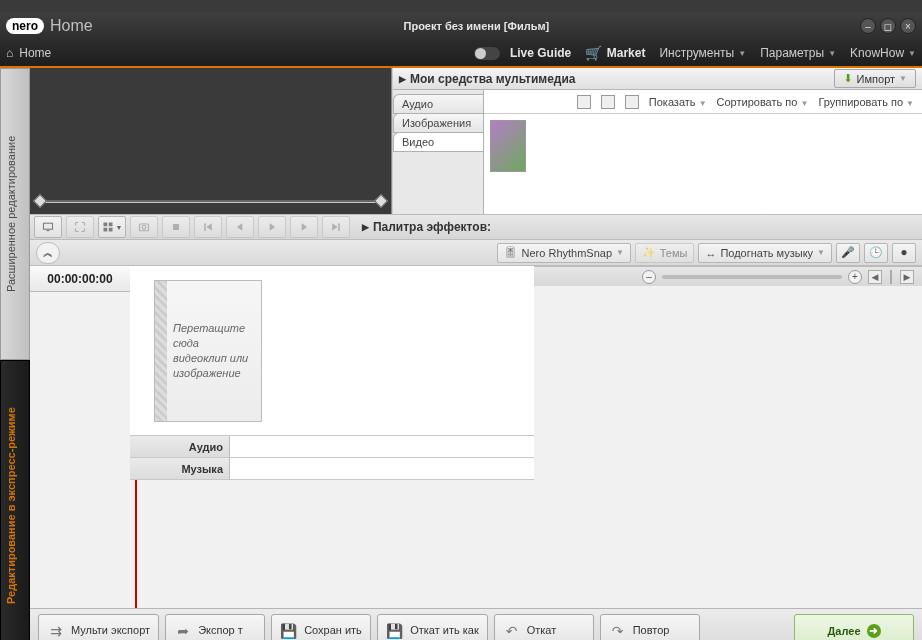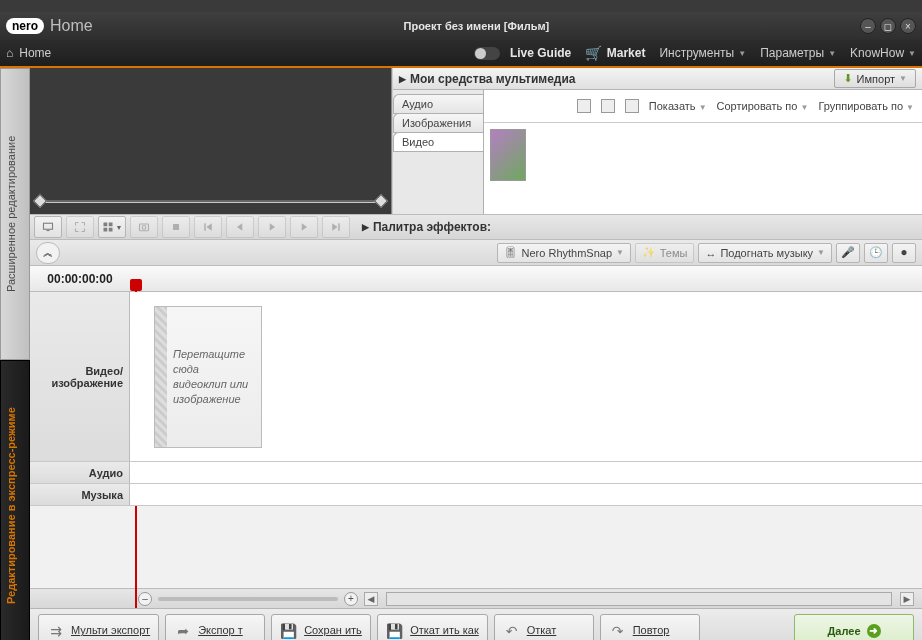--- a/index.html
+++ b/index.html
@@ -40,21 +40,21 @@
 .preview { width: 362px; background: #3a3a3a; border-right: 1px solid #888; position: relative; }
 .media { flex: 1; background: #e8e8e8; display: flex; flex-direction: column; border-left: 1px solid #ccc; }
 .media-hdr { height: 22px; background: linear-gradient(#f4f4f4,#e0e0e0); border-bottom: 1px solid #b5b5b5; display: flex; align-items: center; padding: 0 6px; font-size: 12px; font-weight: 700; color: #333; }
 .media-hdr .caret { margin-right: 4px; font-size: 9px; }
 .import-btn { margin-left: auto; background: linear-gradient(#f2f2f2,#dedede); border: 1px solid #a8a8a8; padding: 2px 8px; font-size: 11px; border-radius: 2px; cursor: pointer; display:flex; align-items:center; gap:4px; font-weight:400;}
 .media-body { flex: 1; display: flex; }
 .media-tabs { width: 90px; padding-top:4px;}
 .mtab { background: linear-gradient(#f6f6f6,#e5e5e5); border: 1px solid #b0b0b0; border-right:none; border-radius: 6px 0 0 0; padding: 3px 8px; font-size: 11px; color: #444; margin-bottom:-1px; cursor:pointer;}
 .mtab.active { background:#fff; font-weight:400;}
 .media-content { flex: 1; background: #fff; border-left:1px solid #b0b0b0; display:flex; flex-direction:column;}
-.media-tools { height: 24px; border-bottom: 1px solid #ccc; display: flex; align-items: center; justify-content: flex-end; gap: 10px; padding: 16px 8px; font-size: 11px; color: #444;}
+.media-tools { height: 24px; border-bottom: 1px solid #ccc; display: flex; align-items: center; justify-content: flex-end; gap: 10px; padding: 7px 8px; font-size: 11px; color: #444;}
 .view-ico { width:14px; height:14px; border:1px solid #999; background:#eee; display:inline-block;}
 .media-thumbs { flex:1; padding:6px; }
 .thumb { width: 36px; height: 52px; border: 1px solid #999; background: linear-gradient(135deg,#b37fc2,#6fa85f); display:inline-block;}
 
 
 .preview-slider { position:absolute; bottom:6px; left:10px; right:10px; height:14px; display:flex; align-items:center;}
 .preview-slider .track { flex:1; height:3px; background:#666; border-radius:2px;}
 .preview-slider .knob { width:10px; height:10px; background:#ddd; border:1px solid #555; margin:0 -5px; transform:rotate(45deg);}
 
 
@@ -64,21 +64,21 @@
 .tbtn.disabled { opacity:.5;}
 .fx-label { margin-left:12px; font-size:12px; font-weight:700; color:#333; display:flex; align-items:center; gap:4px;}
 
 
 .toolbar2 { height: 26px; background: linear-gradient(#eaeaea,#dadada); border-bottom:1px solid #bbb; display:flex; align-items:center; justify-content:flex-end; padding-right:6px; gap:4px;}
 .tool2-btn { height:20px; border:1px solid #b5b5b5; background:linear-gradient(#f4f4f4,#e4e4e4); padding:0 6px; font-size:11px; color:#444; border-radius:2px; display:flex; align-items:center; gap:4px; cursor:pointer;}
 .tool2-btn.disabled{opacity:.55;}
 .expand-chevron { width:24px; height:22px; border:1px solid #bbb; background:#f2f2f2; border-radius:11px; display:flex; align-items:center; justify-content:center; margin-left:6px; margin-right:auto; font-size:10px; cursor:pointer;}
 
 
-.timeline { flex:1; display:flex; flex-direction:column; background:#f1f1f1; overflow:hidden;}
+.timeline { flex:1; display:flex; flex-direction:row; background:#f1f1f1; overflow:hidden;}
 .ruler { height:26px; background:linear-gradient(#fafafa,#e8e8e8); border-bottom:1px solid #bbb; display:flex; align-items:center;}
 .timecode { width:100px; text-align:center; font-size:12px; font-weight:700; color:#222;}
 .ruler-track { flex:1; position:relative;}
 .playhead { position:absolute; left:0; top:0; width:12px; height:22px; }
 .playhead .head{ width:12px; height:12px; background:#c00; border-radius:2px;}
 .playhead .line{ position:absolute; left:5px; top:12px; width:2px; height:400px; background:#c00;}
 
 .tracks { flex:1; overflow:hidden; position:relative;}
 .track { display:flex; border-bottom:1px solid #c8c8c8;}
 .track-label { width:100px; background:linear-gradient(#eaeaea,#dcdcdc); border-right:1px solid #bbb; font-size:11px; font-weight:700; color:#333; display:flex; align-items:center; justify-content:flex-end; padding:4px 6px; text-align:right;}
@@ -97,21 +97,21 @@
 .zoom-row { height:20px; background:linear-gradient(#e6e6e6,#d8d8d8); border-top:1px solid #bbb; display:flex; align-items:center; padding:0 8px 0 108px; gap:6px;}
 .zoom-btn { width:14px; height:14px; border:1px solid #999; border-radius:50%; background:#f2f2f2; font-size:10px; line-height:12px; text-align:center; cursor:pointer; color:#555;}
 .zoom-track { width:180px; height:4px; background:#bbb; border-radius:2px;}
 .hscroll-arrow{ width:14px; height:14px; border:1px solid #aaa; background:#eee; font-size:9px; display:flex; align-items:center; justify-content:center; color:#666; cursor:pointer;}
 .hscroll-track{ flex:1; height:14px; border:1px solid #aaa; background:#e4e4e4; margin:0 2px;}
 
 
 .bottombar { height: 44px; background: linear-gradient(#ececec,#d8d8d8); border-top:1px solid #b5b5b5; display:flex; align-items:center; padding:4px 8px; gap:6px;}
 .bbtn { height:34px; border:1px solid #a8a8a8; background:linear-gradient(#f6f6f6,#e4e4e4); border-radius:3px; display:flex; align-items:center; padding:0 8px; gap:6px; font-size:11px; color:#333; cursor:pointer; min-width:100px;}
 .bbtn .bicon{ width:18px; height:18px; display:flex; align-items:center; justify-content:center; font-size:14px; color:#777;}
-.bbtn .btxt{ line-height:1.1;text-decoration:underline;}
+.bbtn .btxt{ line-height:1.1;}
 .bbtn.next { background:linear-gradient(#eef6e6,#d9ecc8); border-color:#8fb86a; margin-left:auto; font-weight:700; color:#2a5a10; min-width:120px; justify-content:center;}
 .next-arrow{ width:14px; height:14px; border-radius:50%; background:#5aa01e; color:#fff; font-size:10px; display:flex; align-items:center; justify-content:center;}
 </style>
 </head>
 <body>
 
 <div class="titlebar">
   <span class="nero-logo">nero</span>
   <span class="title-app">Home</span>
   <span class="title-proj">Проект без имени [Фильм]</span>
@@ -297,22 +297,20 @@
         <div class="timecode">00:00:00:00</div>
         <div class="ruler-track">
           <div class="playhead">
             <div class="head"></div>
               <div class="line"></div>
           </div>
         </div>
       </div>
       <div class="tracks">
         <div class="track video">
-          <div class="track-label" style="white-space:pre-line;">Видео/
-изображение</div>
           <div class="track-lane">
             <div class="drop-hint">
               <div class="grip"></div>
               <div class="txt">Перетащите сюда видеоклип или изображение</div>
             </div>
           </div>
         </div>
         <div class="track audio">
           <div class="track-label">Аудио</div>
           <div class="track-lane"></div>

